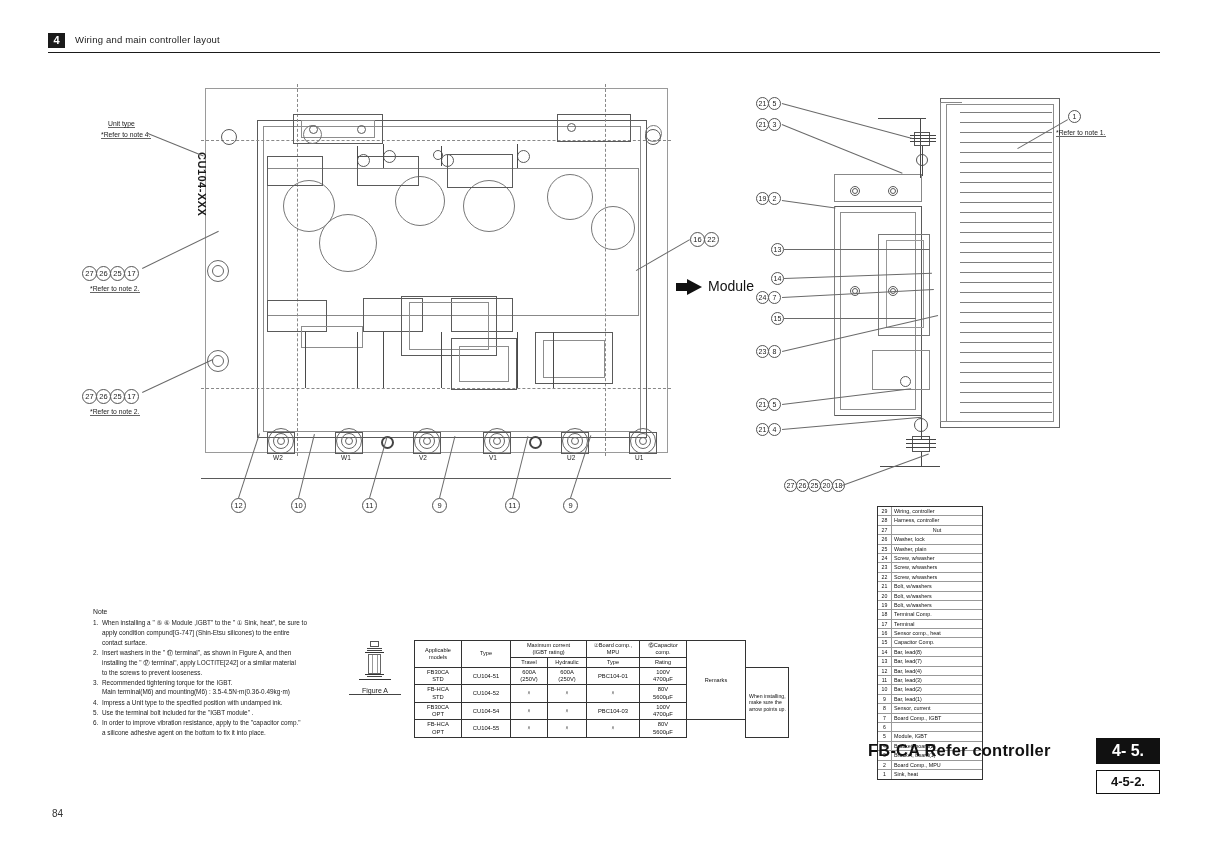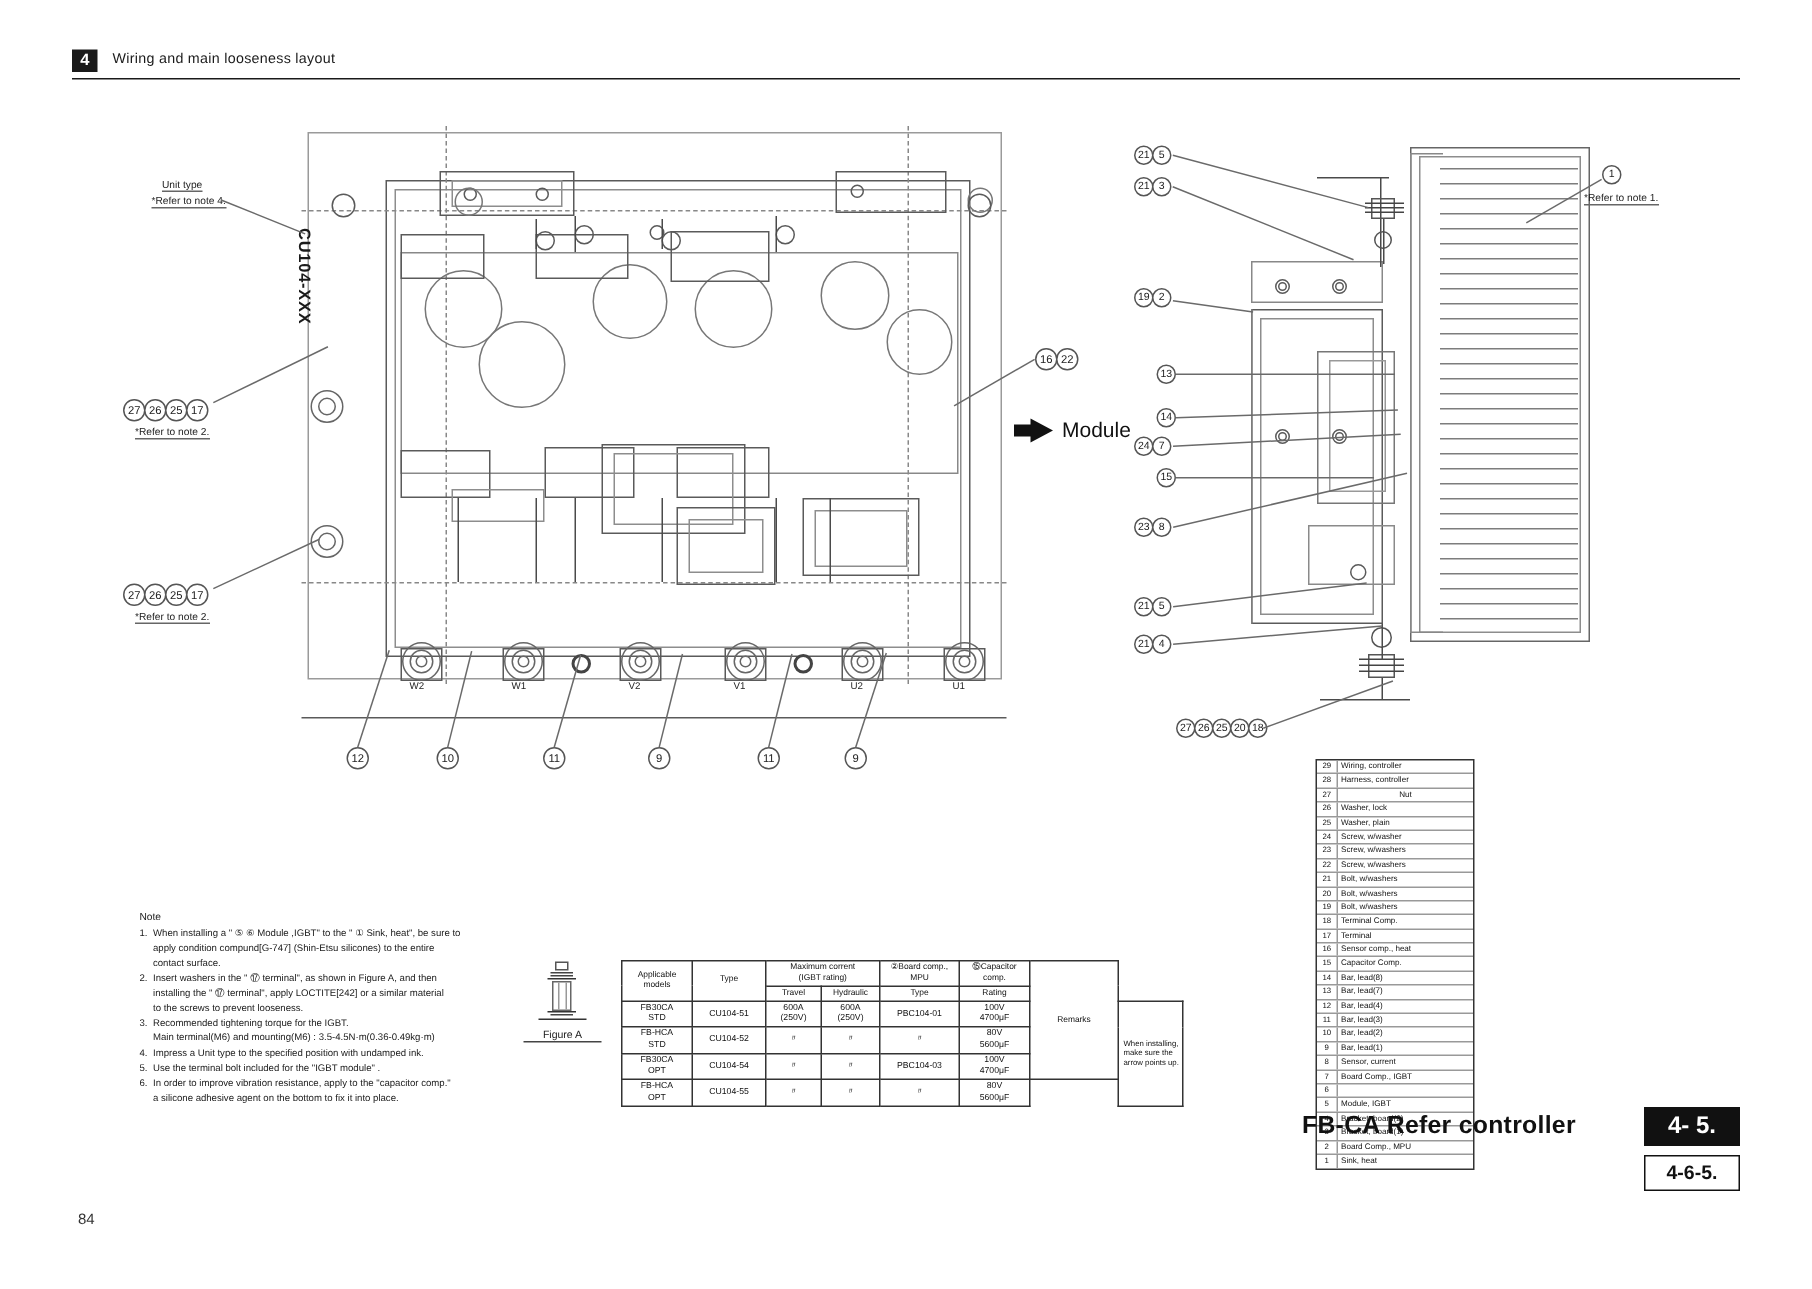--- a/index.html
+++ b/index.html
@@ -106,21 +106,21 @@
   #left-drawing{position:absolute;left:205px;top:88px;width:465px;height:420px;}
   #right-drawing{position:absolute;left:760px;top:88px;width:330px;height:420px;}
 </style>
 </head>
 <body>
 
 <div class="page">
 
   <div id="page-header">
     <div class="hdr-chapnum">4</div>
-    <div class="hdr-title">Wiring and main looseness layout</div>
+    <div class="hdr-title">Wiring and main controller layout</div>
     <div class="hdr-rule"></div>
   </div>
 
   <div id="page-number">84</div>
 
   <div id="left-drawing">
 
     <div class="box-l" style="left:0;top:0;width:463px;height:365px;border-color:#9a9a9a;"></div>
 
     <div class="box" style="left:52px;top:32px;width:390px;height:318px;"></div>
@@ -709,17 +709,17 @@
         <div class="part-nm">Sink, heat</div>
       </div>
     </div>
 
   <div id="title-block">
     <div id="tb-row1">
       <div id="tb-main-title">FB-CA  Refer controller</div>
       <div id="tb-section">4- 5.</div>
     </div>
     <div id="tb-row2">
-      <div id="tb-subsection">4-6-5.</div>
+      <div id="tb-subsection">4-5-2.</div>
     </div>
   </div>
 
 </div>
 
 </body></html>

